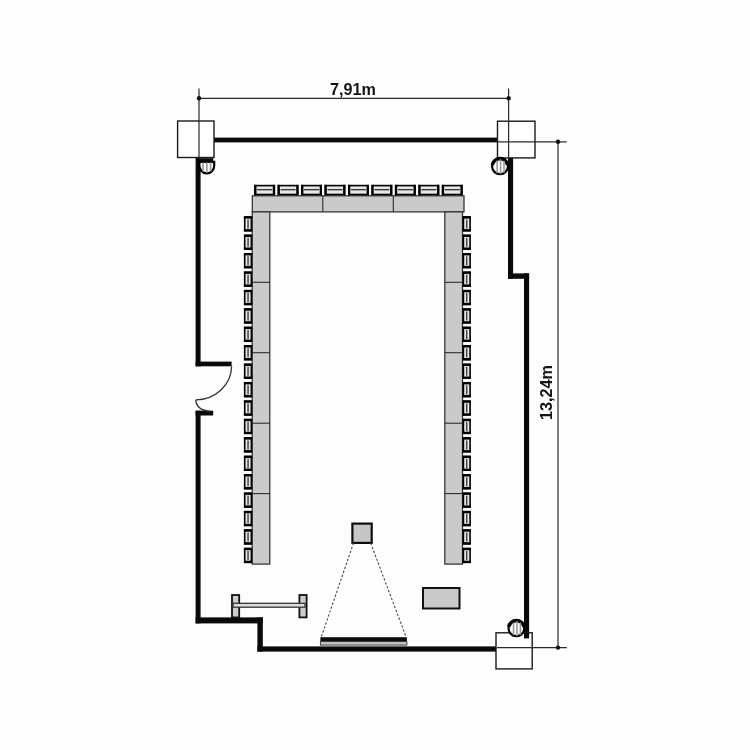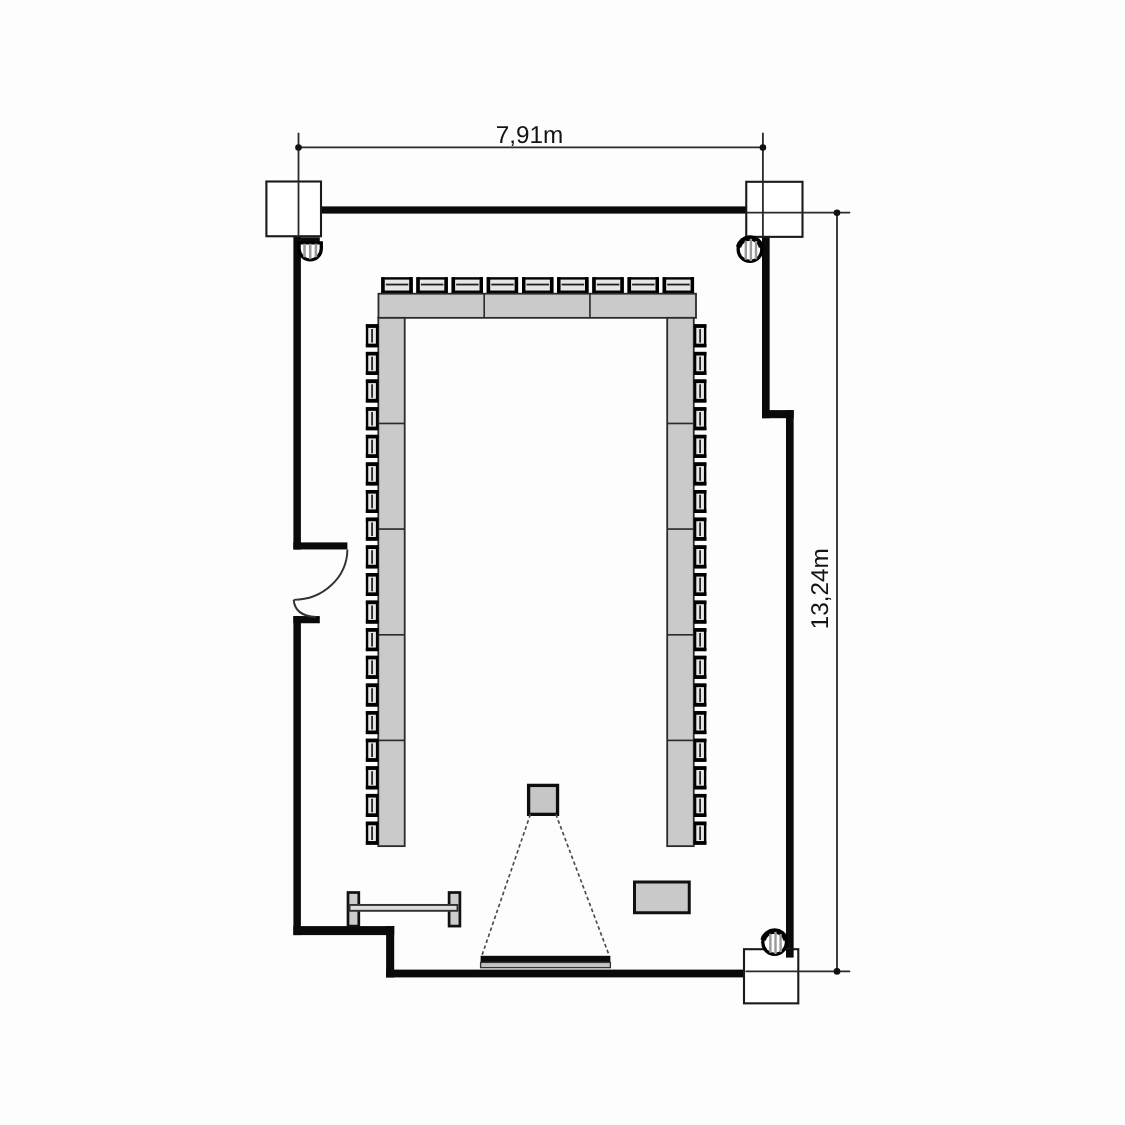--- a/index.html
+++ b/index.html
@@ -1,16 +1,16 @@
 <!DOCTYPE html>
 <html><head>
 <meta charset="utf-8">
 <style>
   html,body{margin:0;padding:0;background:#ffffff;}
-  #wrap{width:750px;height:750px;position:relative;background:#fdfdfd;}
+  #wrap{width:750px;height:750px;position:relative;background:#fdfdfd;font-weight:bold;}
   svg{display:block;}
   text{font-family:"Liberation Sans",sans-serif;fill:#141414;}
 </style>
 </head>
 <body>
 <div id="wrap">
 <svg width="750" height="750" viewBox="0 0 750 750" xmlns="http://www.w3.org/2000/svg">
 <rect x="0" y="0" width="750" height="750" fill="#fdfdfd"></rect>
 
 <g fill="#0a0a0a" stroke="none">

